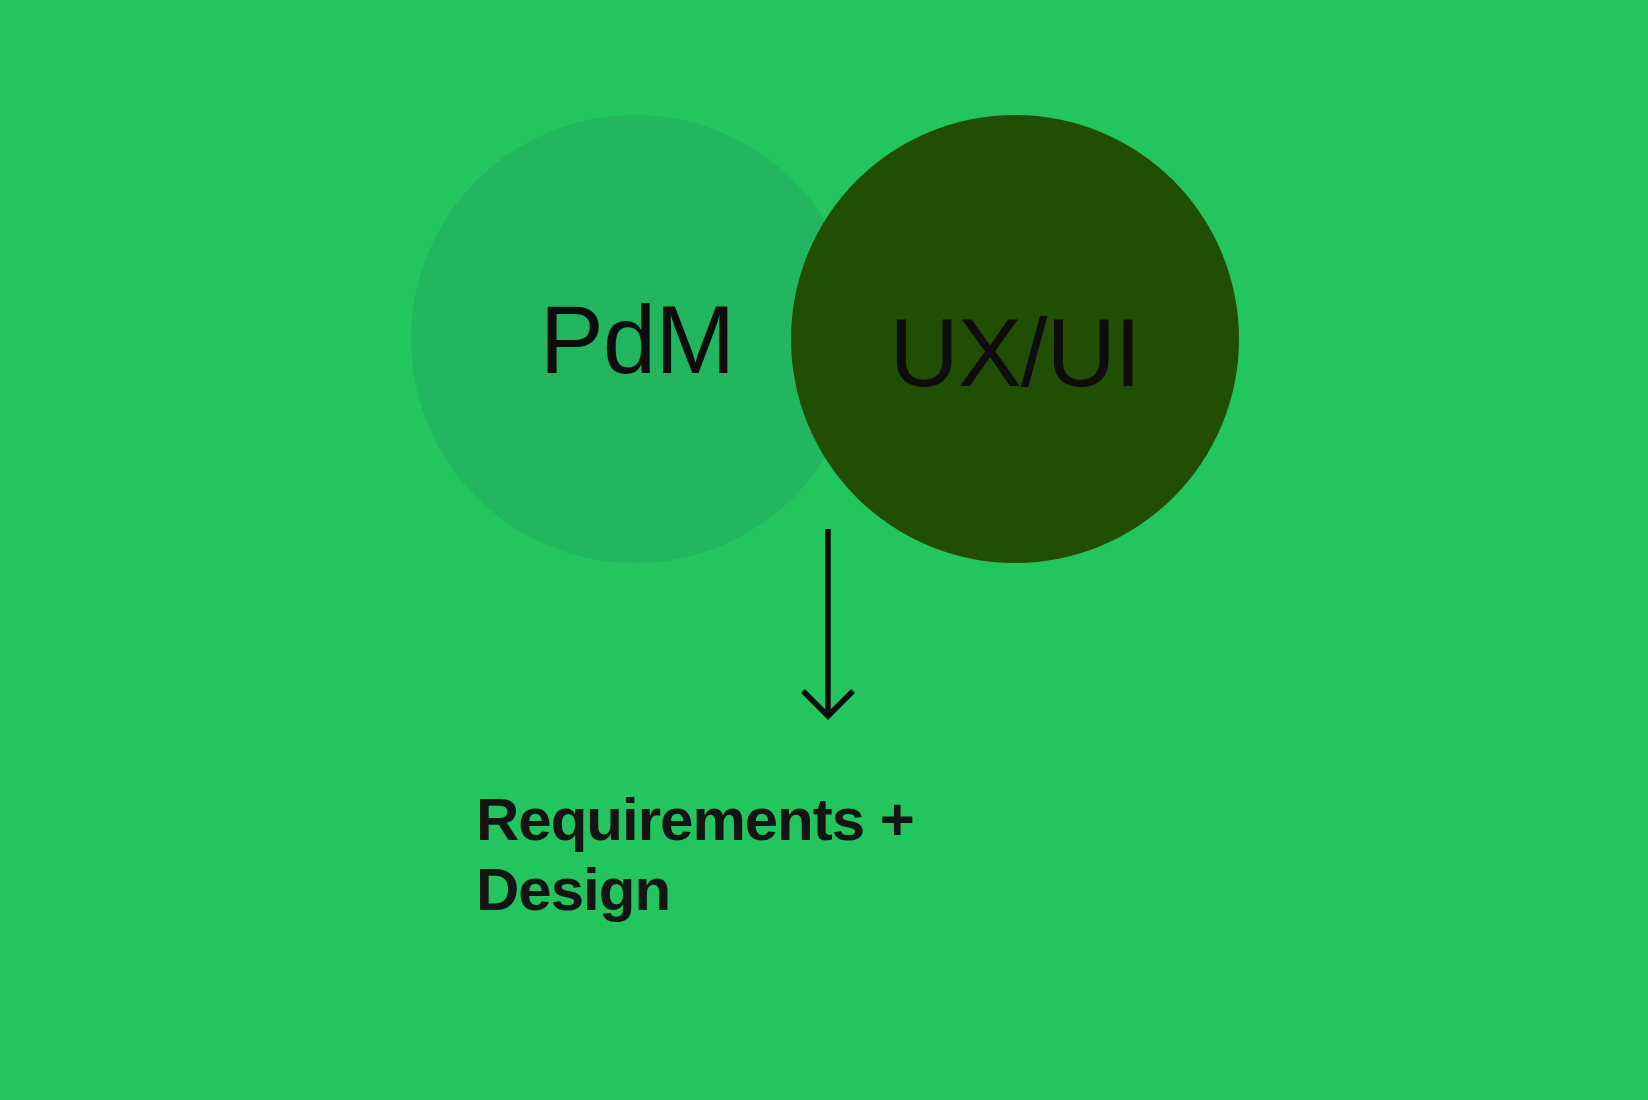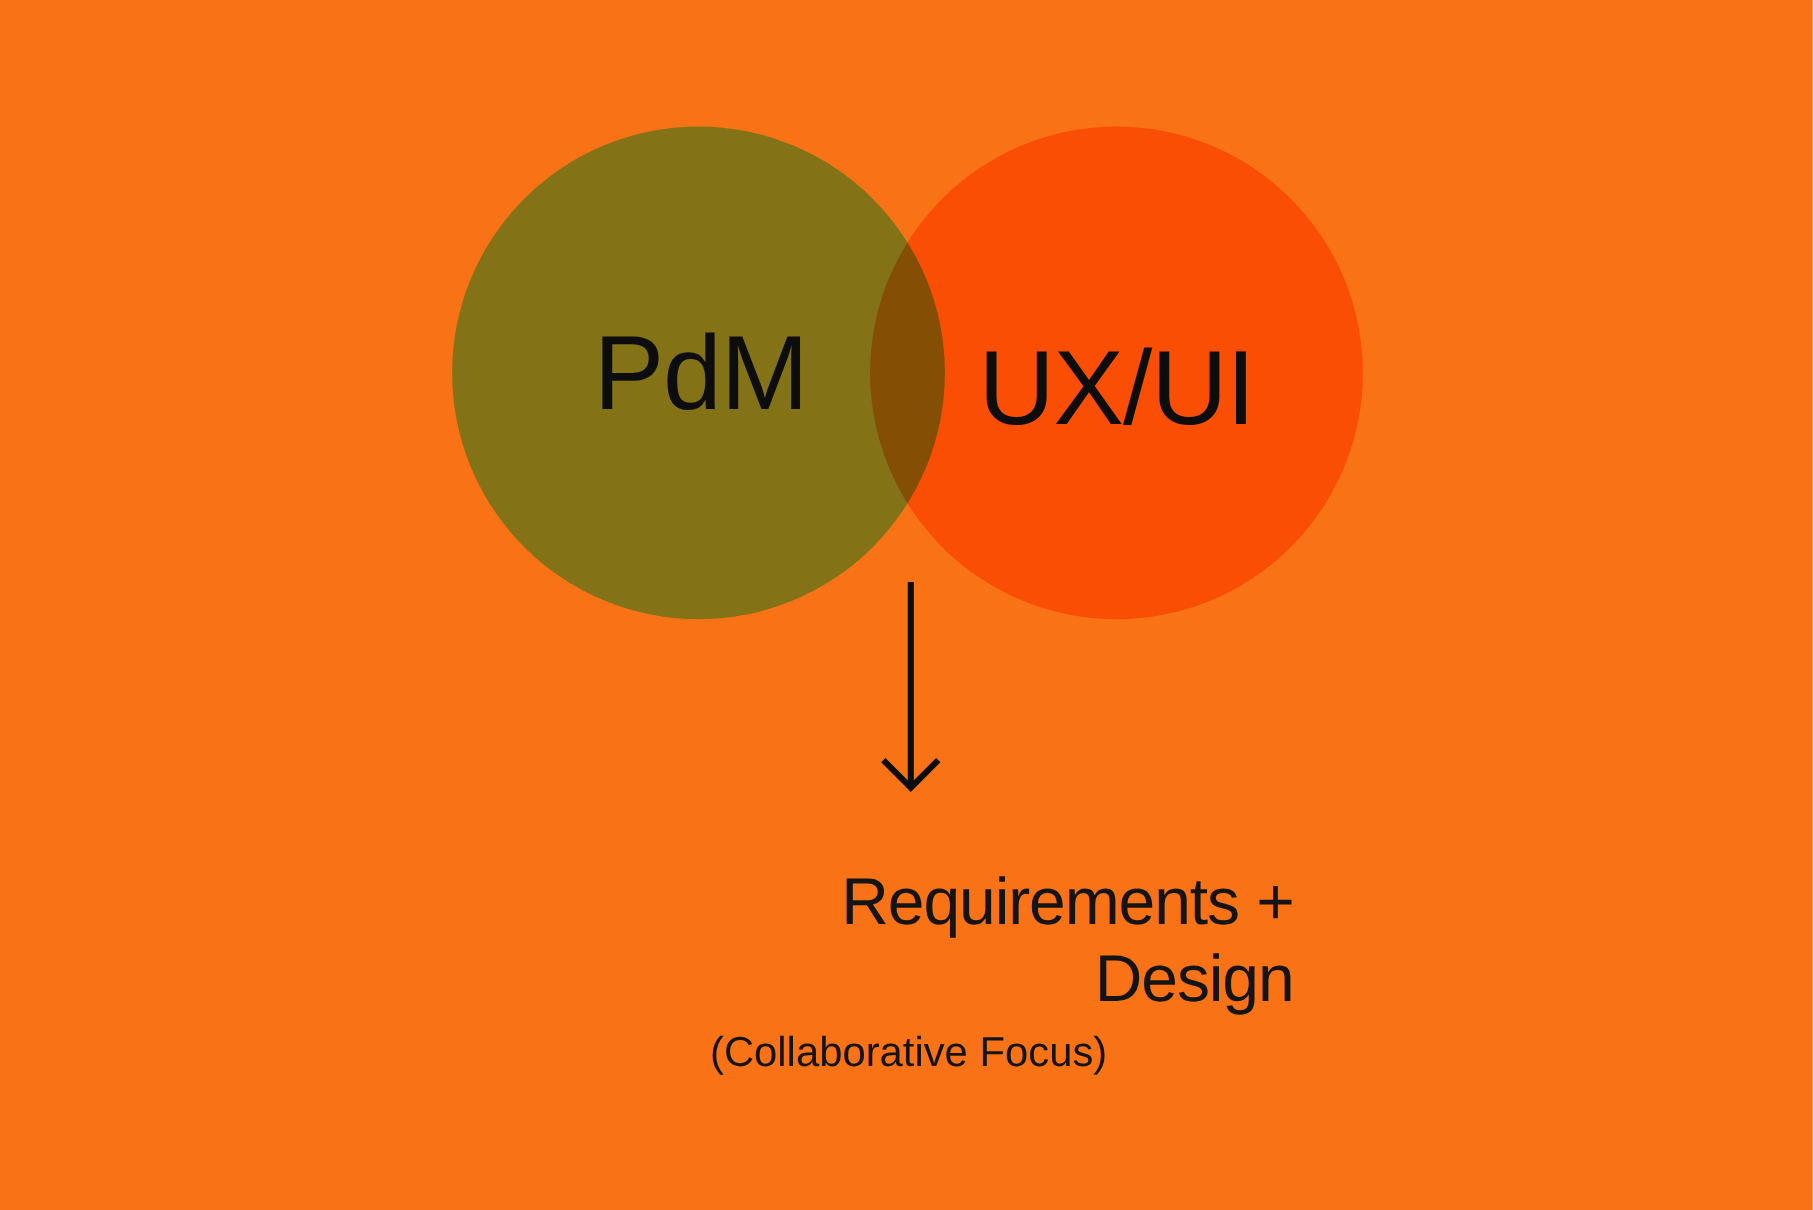--- a/index.html
+++ b/index.html
@@ -5,21 +5,21 @@
   html, body {
     margin: 0;
     padding: 0;
     background: #ffffff;
     font-family: "Liberation Sans", sans-serif;
   }
   .canvas {
     position: relative;
     width: 1648px;
     height: 1100px;
-    background: #f97316;
+    background: #22c55e;
     overflow: hidden;
   }
   .venn-circle {
     position: absolute;
     width: 448px;
     height: 448px;
     border-radius: 50%;
     mix-blend-mode: darken; 
   }
   .circle-left  { left: 411px; top: 115px; }
@@ -48,23 +48,23 @@
     stroke-width: 5.5;
     stroke-linecap: butt;
     stroke-linejoin: miter;
   }
   .result-title {
     position: absolute;
     left: 826px;
     top: 785px;
     transform: translateX(-50%);
     width: 700px;
-    text-align: right;
+    text-align: left;
     font-size: 60px;
-    font-weight: 400;
+    font-weight: 700;
     line-height: 70px;
     letter-spacing: -1px;
     color: #141414;
     white-space: nowrap;
   }
   .result-caption {
     position: absolute;
     left: 826px;
     top: 935px;
     transform: translateX(-50%);
@@ -93,15 +93,14 @@
   <svg class="down-arrow" viewBox="0 0 66 202" aria-hidden="true">
     <line class="stroke" x1="33" y1="7" x2="33" y2="192" style="stroke: rgb(13, 13, 13);"></line>
     <polyline class="stroke" points="8,169 33,194 58,169" style="stroke: rgb(13, 13, 13);"></polyline>
   </svg>
 
   <div class="result-title" style="color: rgb(20, 20, 20);">
     <div>Requirements +</div>
     <div>Design</div>
   </div>
 
-  <div class="result-caption" style="color: rgb(20, 20, 20);">(Collaborative Focus)</div>
 
 </div>
 
 </body></html>

